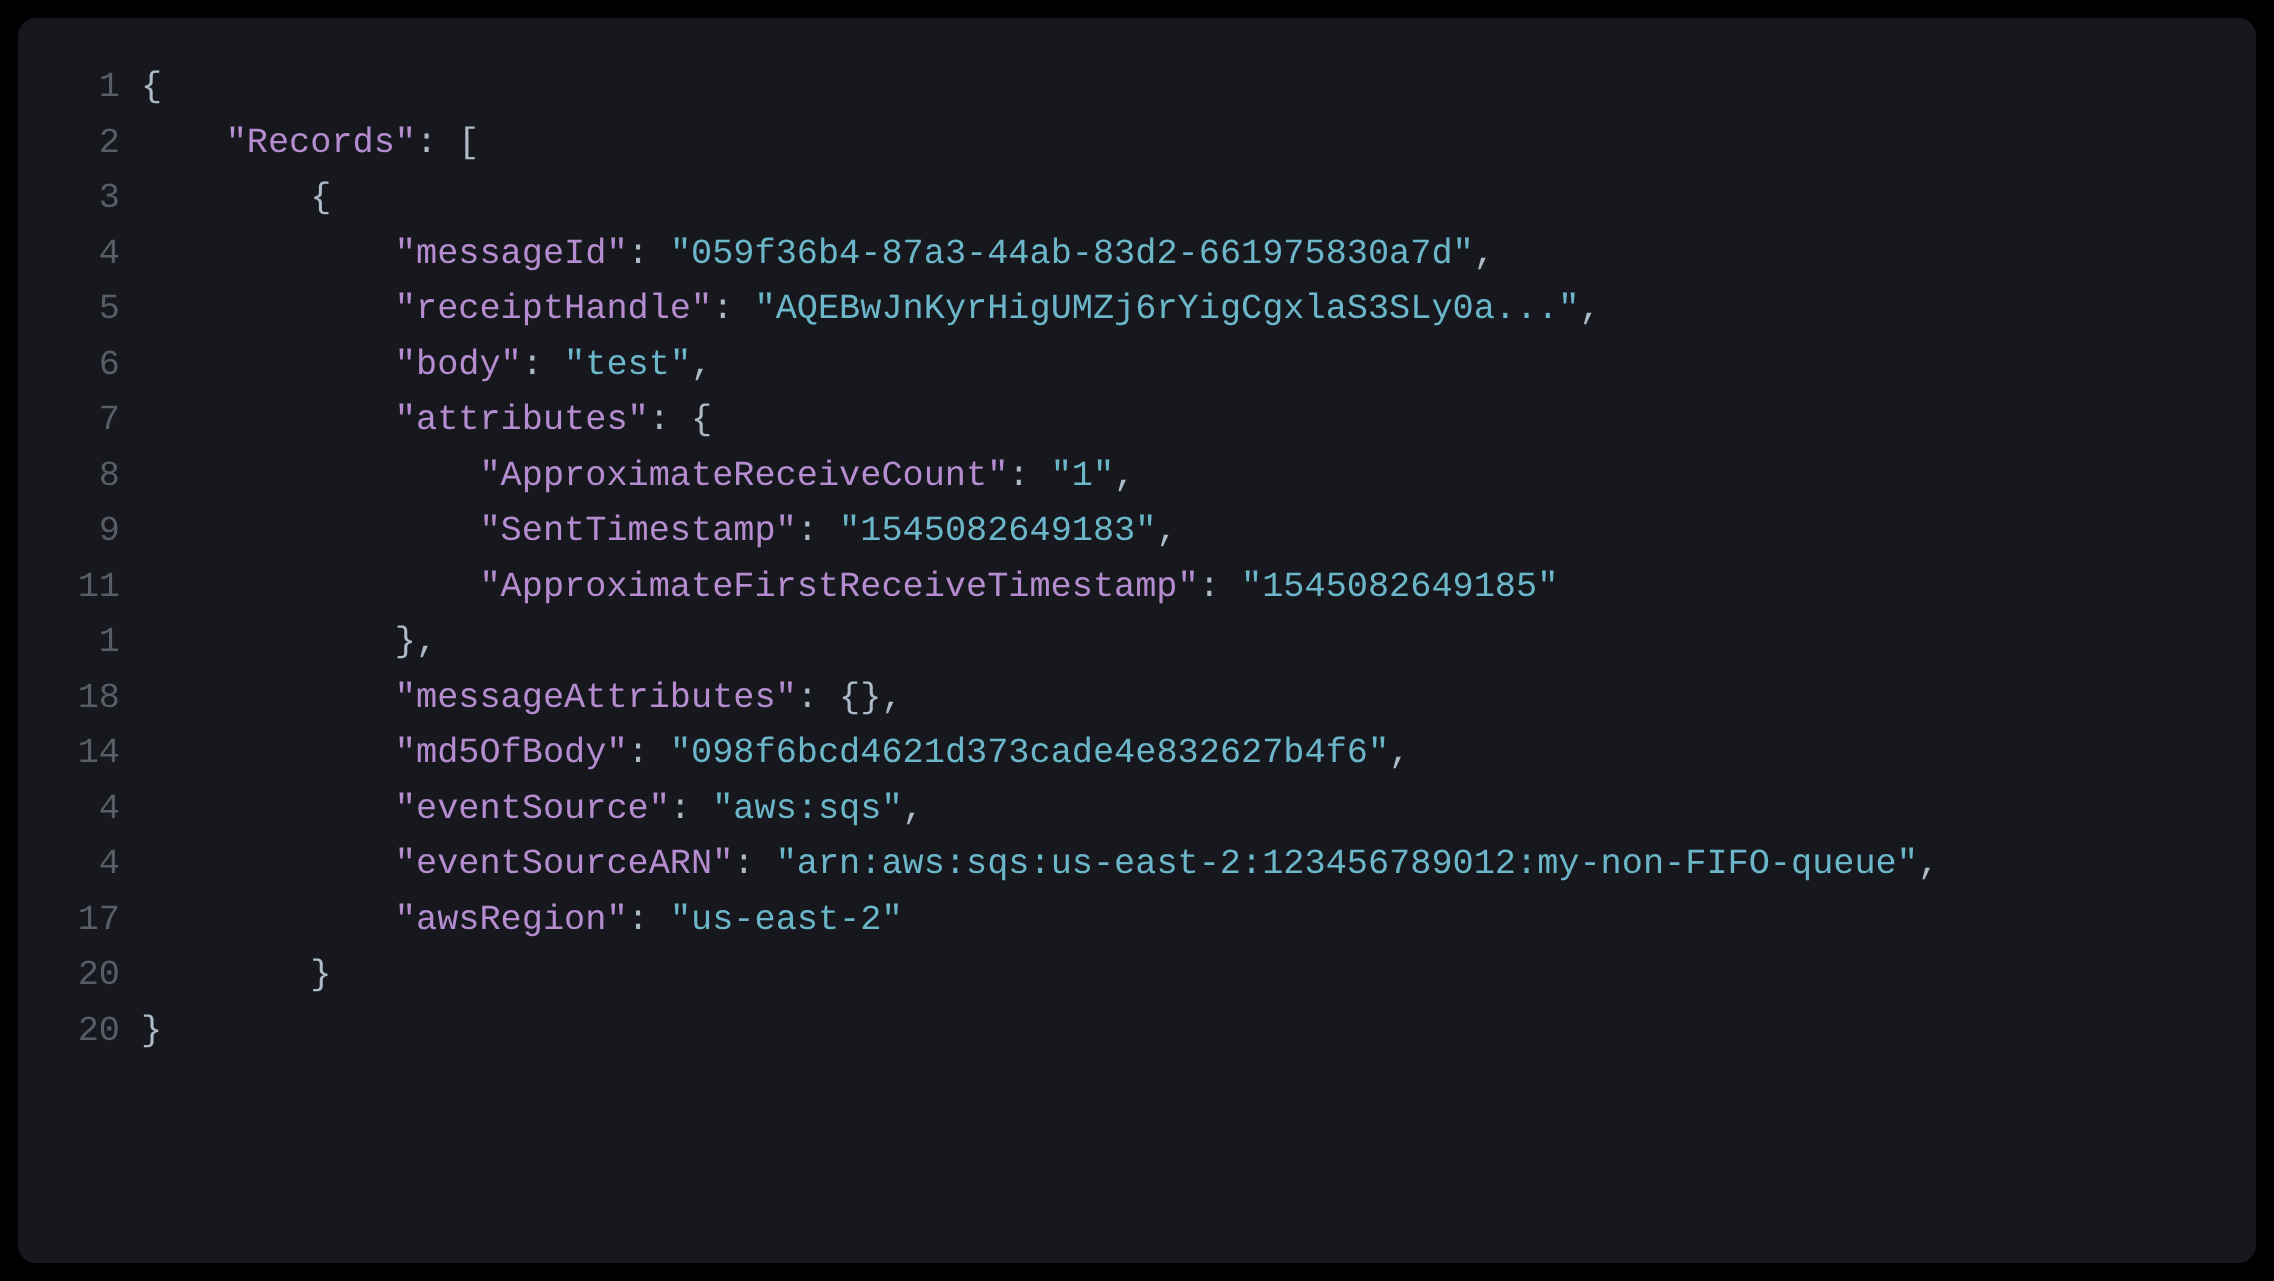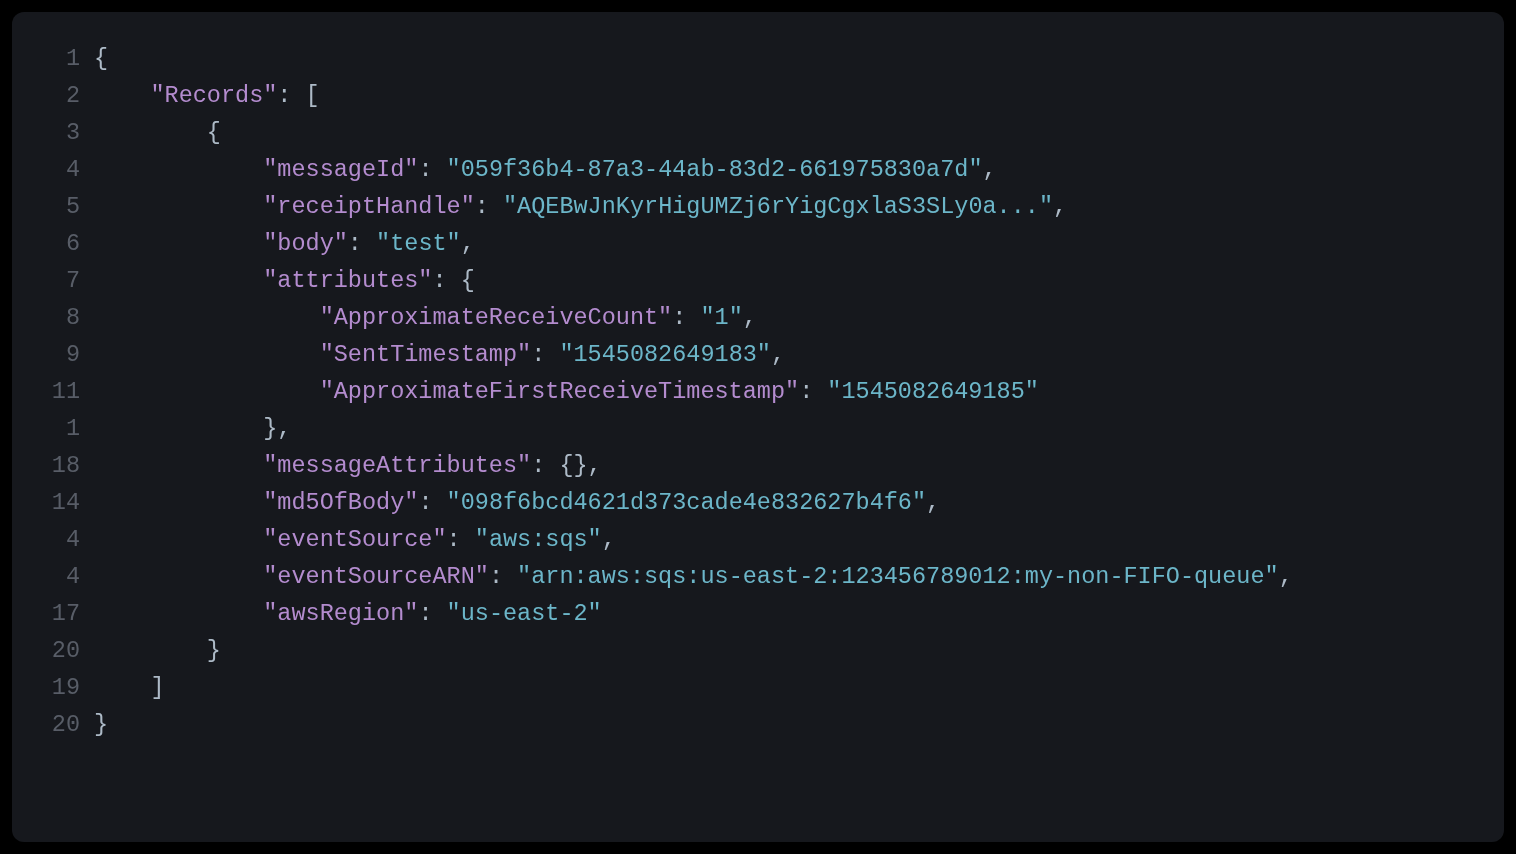--- a/index.html
+++ b/index.html
@@ -60,15 +60,14 @@
     <div class="code-line"><span class="line-num">8</span><span class="code-content"><span class="punct">                </span><span class="key">"ApproximateReceiveCount"</span><span class="punct">: </span><span class="str">"1"</span><span class="punct">,</span></span></div>
     <div class="code-line"><span class="line-num">9</span><span class="code-content"><span class="punct">                </span><span class="key">"SentTimestamp"</span><span class="punct">: </span><span class="str">"1545082649183"</span><span class="punct">,</span></span></div>
     <div class="code-line"><span class="line-num">11</span><span class="code-content"><span class="punct">                </span><span class="key">"ApproximateFirstReceiveTimestamp"</span><span class="punct">: </span><span class="str">"1545082649185"</span></span></div>
     <div class="code-line"><span class="line-num">1</span><span class="code-content"><span class="brace">            },</span></span></div>
     <div class="code-line"><span class="line-num">18</span><span class="code-content"><span class="punct">            </span><span class="key">"messageAttributes"</span><span class="punct">: {},</span></span></div>
     <div class="code-line"><span class="line-num">14</span><span class="code-content"><span class="punct">            </span><span class="key">"md5OfBody"</span><span class="punct">: </span><span class="str">"098f6bcd4621d373cade4e832627b4f6"</span><span class="punct">,</span></span></div>
     <div class="code-line"><span class="line-num">4</span><span class="code-content"><span class="punct">            </span><span class="key">"eventSource"</span><span class="punct">: </span><span class="str">"aws:sqs"</span><span class="punct">,</span></span></div>
     <div class="code-line"><span class="line-num">4</span><span class="code-content"><span class="punct">            </span><span class="key">"eventSourceARN"</span><span class="punct">: </span><span class="str">"arn:aws:sqs:us-east-2:123456789012:my-non-FIFO-queue"</span><span class="punct">,</span></span></div>
     <div class="code-line"><span class="line-num">17</span><span class="code-content"><span class="punct">            </span><span class="key">"awsRegion"</span><span class="punct">: </span><span class="str">"us-east-2"</span></span></div>
     <div class="code-line"><span class="line-num">20</span><span class="code-content"><span class="brace">        }</span></span></div>
-    <div class="code-line"><span class="line-num">19</span><span class="code-content"><span class="brace">    ]</span></span></div>
     <div class="code-line"><span class="line-num">20</span><span class="code-content"><span class="brace">}</span></span></div>
   </div>
 
 </body></html>

